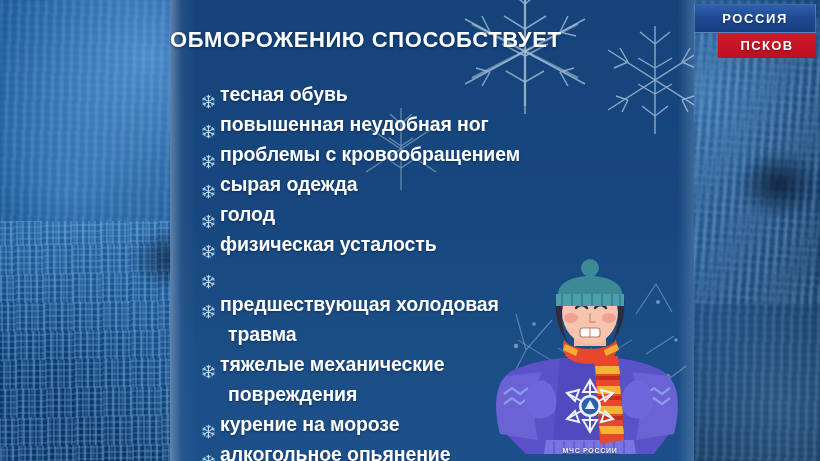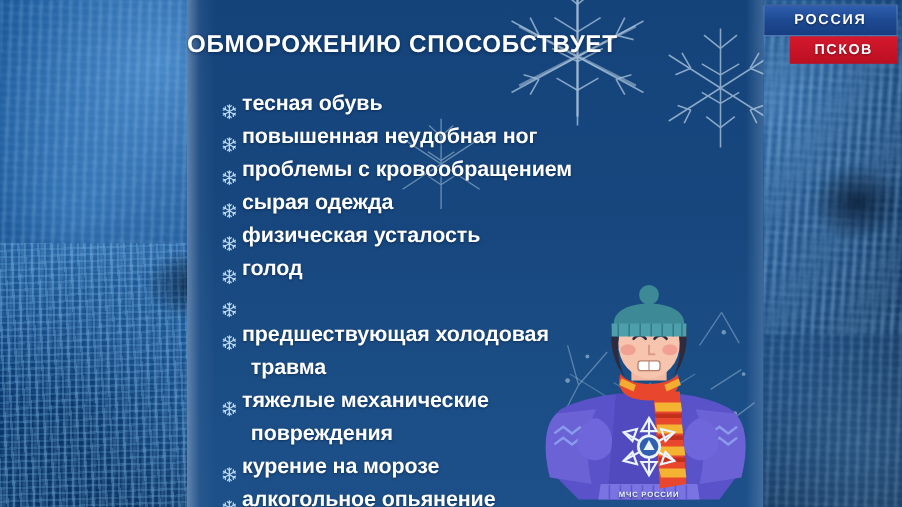--- a/index.html
+++ b/index.html
@@ -270,34 +270,34 @@
           <span class="bullet">
             <svg width="15" height="15" viewBox="0 0 24 24">
   <g stroke="#bcd9ef" stroke-width="1.8" stroke-linecap="round" fill="none">
     <path d="M12 2 L12 22 M3.3 7 L20.7 17 M3.3 17 L20.7 7"></path>
     <path d="M12 5.6 L9.2 3.4 M12 5.6 L14.8 3.4 M12 18.4 L9.2 20.6 M12 18.4 L14.8 20.6"></path>
     <path d="M6.4 8.7 L6.1 5.2 M6.4 8.7 L3.1 9.7 M17.6 15.3 L17.9 18.8 M17.6 15.3 L20.9 14.3"></path>
     <path d="M6.4 15.3 L3.1 14.3 M6.4 15.3 L6.1 18.8 M17.6 8.7 L20.9 9.7 M17.6 8.7 L17.9 5.2"></path>
   </g>
 </svg>
           </span>
+          <span class="row-text">голод</span>
+        </div>
+        <div class="row">
+          <span class="bullet">
+            <svg width="15" height="15" viewBox="0 0 24 24">
+  <g stroke="#bcd9ef" stroke-width="1.8" stroke-linecap="round" fill="none">
+    <path d="M12 2 L12 22 M3.3 7 L20.7 17 M3.3 17 L20.7 7"></path>
+    <path d="M12 5.6 L9.2 3.4 M12 5.6 L14.8 3.4 M12 18.4 L9.2 20.6 M12 18.4 L14.8 20.6"></path>
+    <path d="M6.4 8.7 L6.1 5.2 M6.4 8.7 L3.1 9.7 M17.6 15.3 L17.9 18.8 M17.6 15.3 L20.9 14.3"></path>
+    <path d="M6.4 15.3 L3.1 14.3 M6.4 15.3 L6.1 18.8 M17.6 8.7 L20.9 9.7 M17.6 8.7 L17.9 5.2"></path>
+  </g>
+</svg>
+          </span>
           <span class="row-text">физическая усталость</span>
-        </div>
-        <div class="row">
-          <span class="bullet">
-            <svg width="15" height="15" viewBox="0 0 24 24">
-  <g stroke="#bcd9ef" stroke-width="1.8" stroke-linecap="round" fill="none">
-    <path d="M12 2 L12 22 M3.3 7 L20.7 17 M3.3 17 L20.7 7"></path>
-    <path d="M12 5.6 L9.2 3.4 M12 5.6 L14.8 3.4 M12 18.4 L9.2 20.6 M12 18.4 L14.8 20.6"></path>
-    <path d="M6.4 8.7 L6.1 5.2 M6.4 8.7 L3.1 9.7 M17.6 15.3 L17.9 18.8 M17.6 15.3 L20.9 14.3"></path>
-    <path d="M6.4 15.3 L3.1 14.3 M6.4 15.3 L6.1 18.8 M17.6 8.7 L20.9 9.7 M17.6 8.7 L17.9 5.2"></path>
-  </g>
-</svg>
-          </span>
-          <span class="row-text">голод</span>
         </div>
         <div class="row">
           <span class="bullet">
             <svg width="15" height="15" viewBox="0 0 24 24">
   <g stroke="#bcd9ef" stroke-width="1.8" stroke-linecap="round" fill="none">
     <path d="M12 2 L12 22 M3.3 7 L20.7 17 M3.3 17 L20.7 7"></path>
     <path d="M12 5.6 L9.2 3.4 M12 5.6 L14.8 3.4 M12 18.4 L9.2 20.6 M12 18.4 L14.8 20.6"></path>
     <path d="M6.4 8.7 L6.1 5.2 M6.4 8.7 L3.1 9.7 M17.6 15.3 L17.9 18.8 M17.6 15.3 L20.9 14.3"></path>
     <path d="M6.4 15.3 L3.1 14.3 M6.4 15.3 L6.1 18.8 M17.6 8.7 L20.9 9.7 M17.6 8.7 L17.9 5.2"></path>
   </g>

